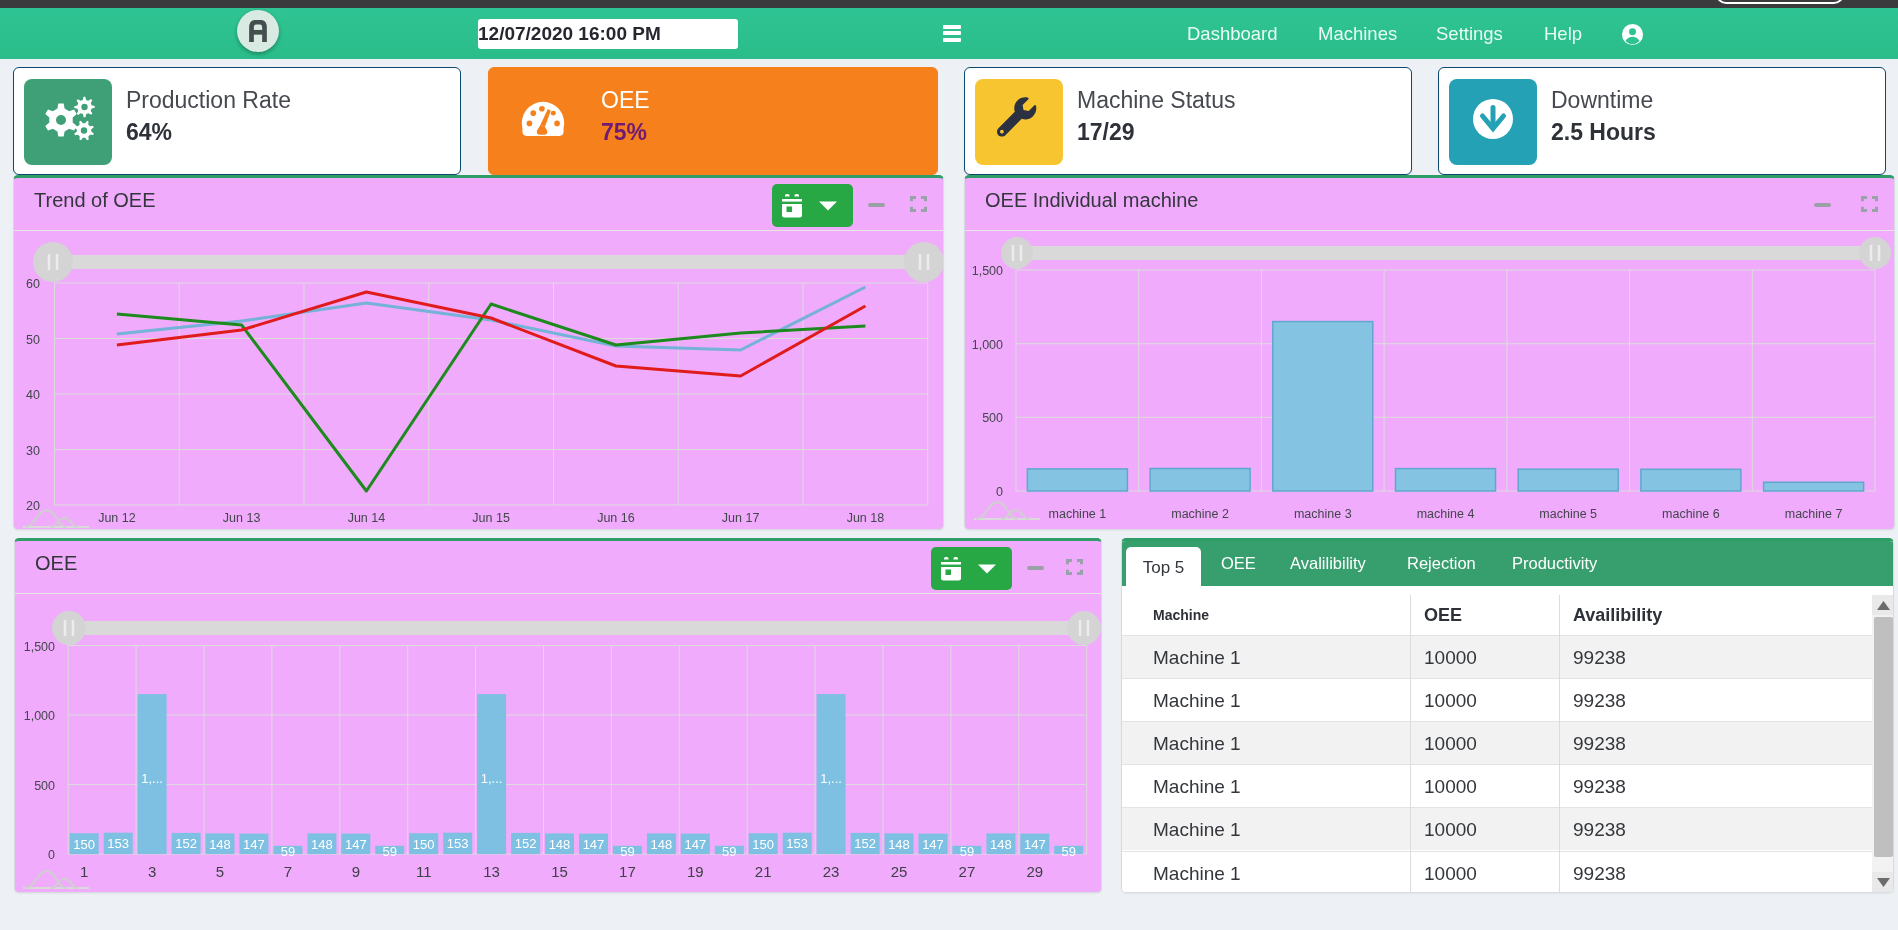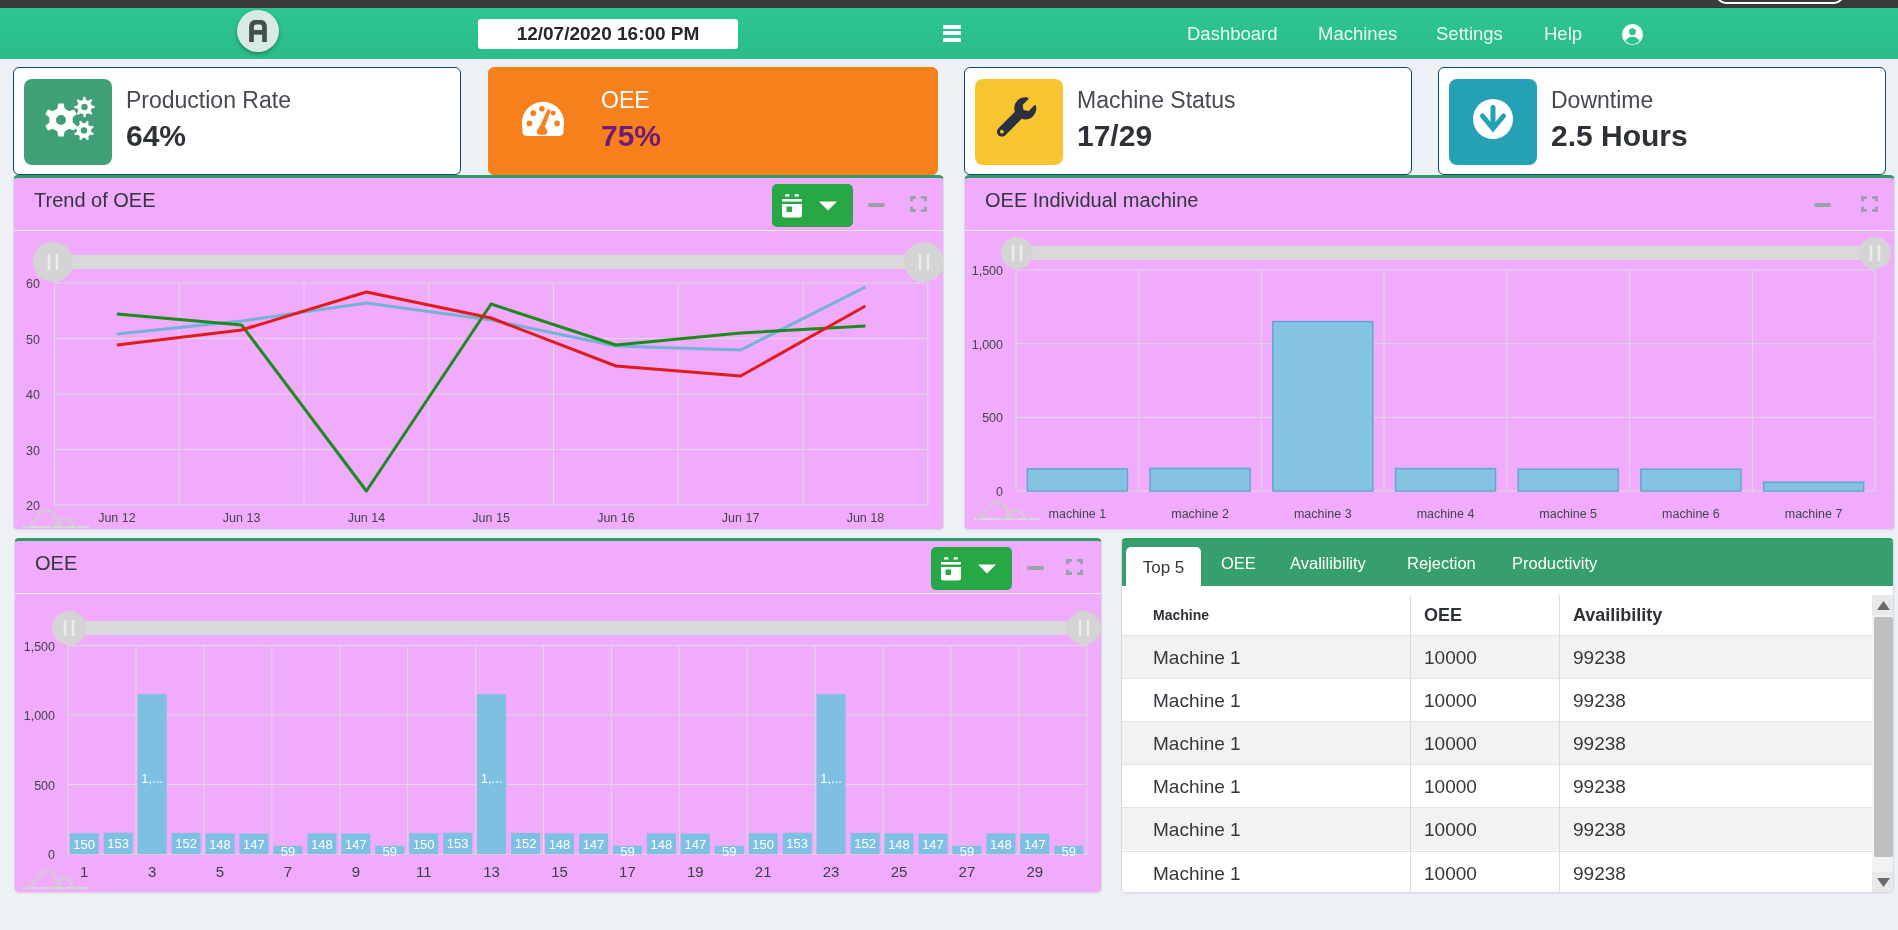--- a/index.html
+++ b/index.html
@@ -1,26 +1,26 @@
 <!DOCTYPE html>
 <html><head>
 <meta charset="utf-8">
 <style>
 * { margin:0; padding:0; box-sizing:border-box; }
 html,body { width:1898px; height:930px; overflow:hidden; background:#edf0f4; font-family:"Liberation Sans", sans-serif; }
 .abs { position:absolute; }
 #nav { position:absolute; left:0; top:8px; width:1898px; height:51px; background:linear-gradient(#2fc493,#2abd8a); }
 #logo { position:absolute; left:237px; top:2px; width:42px; height:42px; border-radius:50%; background:#d8eae1; box-shadow:0 2px 4px rgba(0,0,0,.3); text-align:center; }
-#dt { position:absolute; left:478px; top:11px; width:260px; height:30px; background:#fff; border-radius:3px; text-align:center; line-height:30px; font-weight:bold; font-size:19px; color:#26262e; }
+#dt { position:absolute; left:478px; top:11px; width:260px; height:30px; background:#fff; border-radius:3px; text-align:left; line-height:30px; font-weight:bold; font-size:19px; color:#26262e; }
 .hline { position:absolute; left:942.5px; width:18px; height:4px; background:#fff; border-radius:1px; }
 .navlink { position:absolute; top:0; height:51px; line-height:51px; color:#e9fbf3; font-size:18.5px; }
 .card { position:absolute; top:67px; height:108px; background:#fff; border-radius:6px; border:1px solid #0c4a6e; box-shadow:0 1px 2px rgba(0,0,0,.06); }
 .cicon { position:absolute; left:10px; top:11px; width:88px; height:86px; border-radius:8px; }
 .ct1 { position:absolute; left:112px; top:19px; font-size:23px; color:#46494f; white-space:nowrap; }
-.ct2 { position:absolute; left:112px; top:51px; font-size:30px; font-weight:bold; color:#2e3238; white-space:nowrap; }
+.ct2 { position:absolute; left:112px; top:51px; font-size:23px; font-weight:bold; color:#2e3238; white-space:nowrap; }
 .panel { position:absolute; background:#f0abfc; border:1px solid #d8dbdf; border-top:3px solid #2e9d68; border-radius:5px; box-shadow:0 1px 2px rgba(0,0,0,.05); }
 .ptitle { position:absolute; left:20px; top:11px; font-size:20px; color:#33363c; }
 .psep { position:absolute; left:0; right:0; height:1px; background:#e7e7e7; }
 .micon { position:absolute; width:17px; height:4px; background:#9aa0a6; border-radius:2px; }
 svg text { font-family:"Liberation Sans", sans-serif; }
 </style>
 </head>
 <body>
 <div style="position:absolute;left:0;top:0;width:1898px;height:8px;background:#3a3a3c;overflow:hidden;">
 <div style="position:absolute;left:1716px;top:-17px;width:128px;height:21px;border:2px solid #fff;border-radius:10px;"></div>

